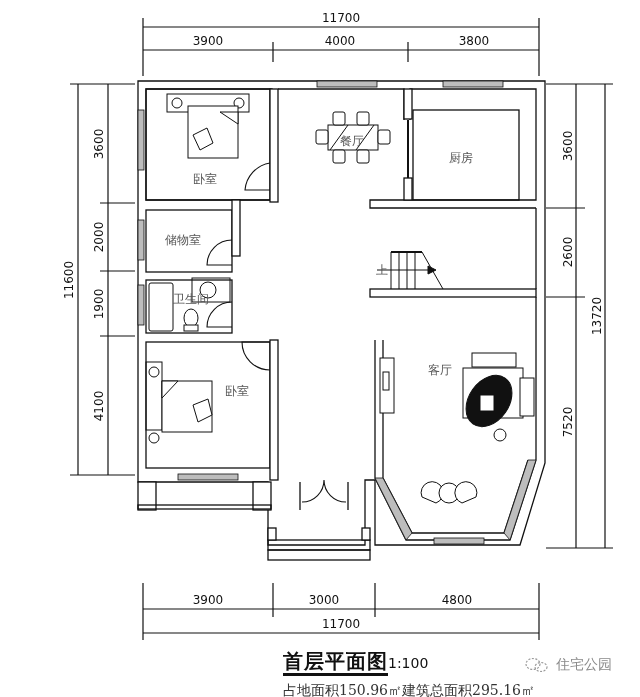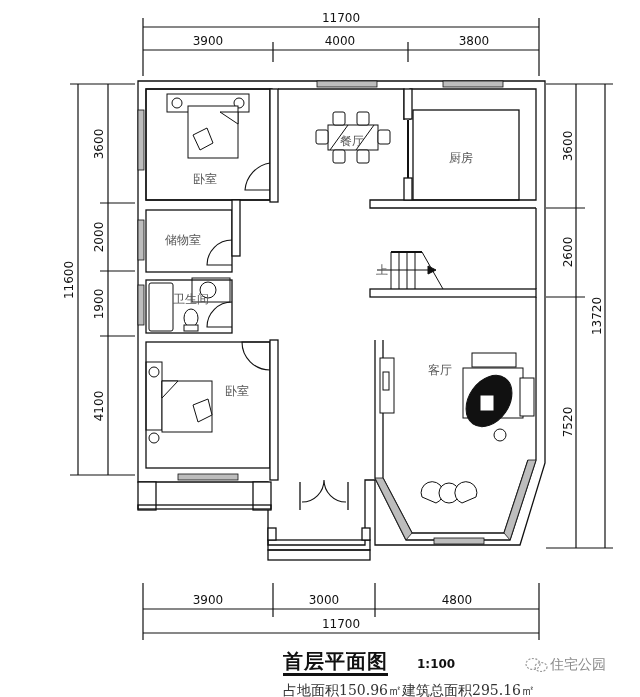--- a/index.html
+++ b/index.html
@@ -1,26 +1,26 @@
 <!DOCTYPE html>
 <html><head>
   <meta charset="utf-8">
   <style>
     html, body { margin: 0; padding: 0; background: #ffffff; }
     body { width: 640px; height: 697px; position: relative; overflow: hidden;
       font-family: "Liberation Sans", "DejaVu Sans", sans-serif; color: #111; }
     svg { position: absolute; left: 0; top: 0; }
     .dim { font-family: "DejaVu Sans", sans-serif; font-size: 12px; fill: #111; }
     .room { font-family: "DejaVu Sans", sans-serif; font-size: 12px; fill: #555; }
-    .title-wrap { position: absolute; left: 283px; top: 650px; display: flex; align-items: baseline; gap: 29px; }
+    .title-wrap { position: absolute; left: 283px; top: 650px; display: flex; align-items: baseline; gap: 0; }
     .title { font-family: "DejaVu Serif", serif; font-size: 20px; font-weight: bold; letter-spacing: 1px;
       border-bottom: 3px solid #111; padding-bottom: 1px; line-height: 22px; }
-    .scale { font-family: "DejaVu Sans", sans-serif; font-size: 12px; font-weight: bold; }
+    .scale { font-family: "DejaVu Sans", sans-serif; font-size: 14px; }
     .area { position: absolute; left: 283px; top: 682px; font-family: "DejaVu Serif", serif; font-size: 14px; color: #333; white-space: nowrap; }
-    .watermark { position: absolute; left: 524px; top: 656px; display: flex; align-items: center; 
+    .watermark { position: absolute; left: 524px; top: 656px; display: flex; align-items: center; gap: 6px;
       font-family: "DejaVu Sans", sans-serif; font-size: 14px; color: #8a8a8a; }
     .wm-icon { width: 26px; height: 16px; }
   </style>
 </head>
 <body>
 
 <svg width="640" height="697" viewBox="0 0 640 697">
   <g stroke="#111" stroke-width="1.2" fill="none">
 
     <line x1="143" y1="27" x2="539" y2="27"></line>

